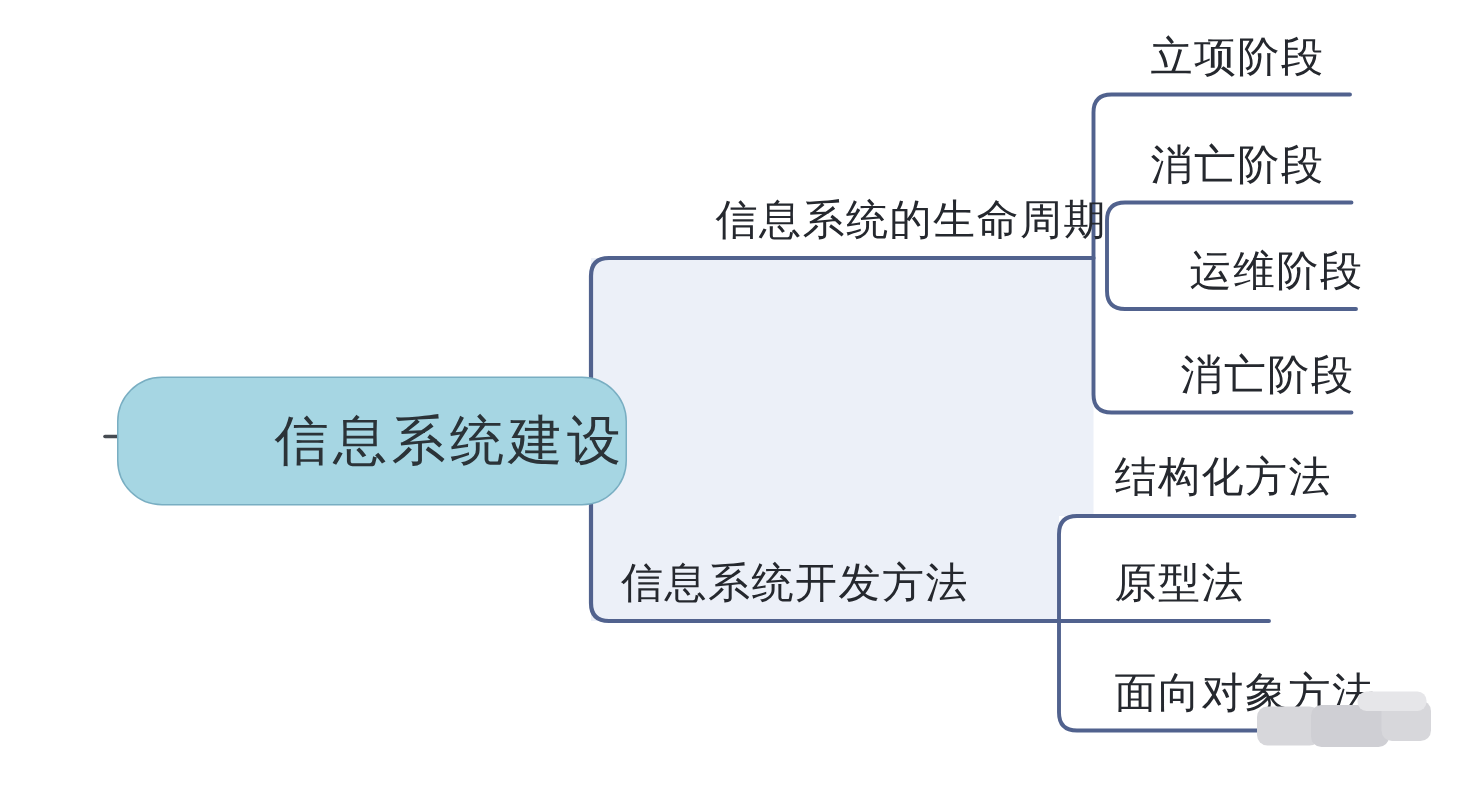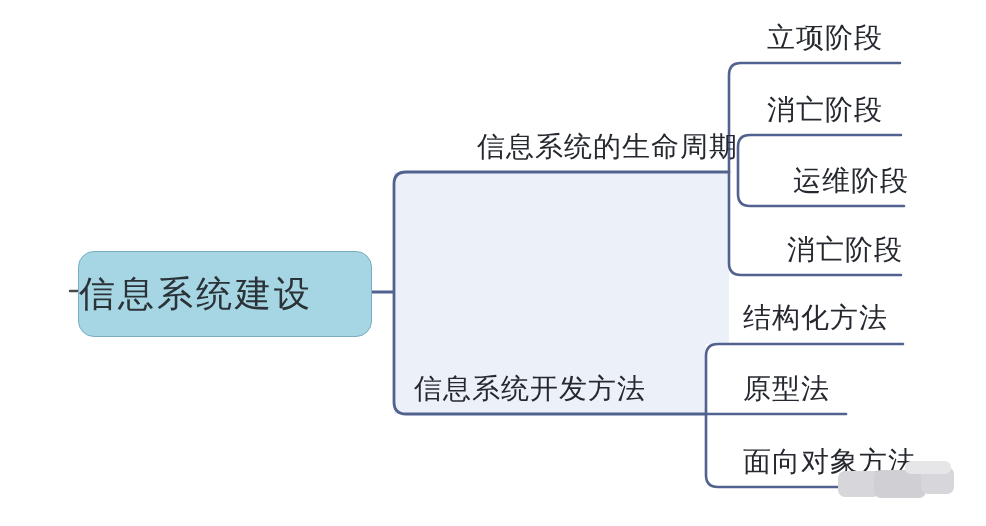--- a/index.html
+++ b/index.html
@@ -18,29 +18,29 @@
   .connector-svg {
     position: absolute;
     left: 0;
     top: 0;
     z-index: 1;
   }
   .root-node {
     position: absolute;
     left: 78px;
     top: 251px;
-    width: 294px;
+    width: 340px;
     height: 86px;
-    border-radius: 16px;
+    border-radius: 30px;
     background: var(--root-fill);
     border: 1px solid var(--root-border);
     box-sizing: border-box;
     display: flex;
     align-items: center;
-    justify-content: flex-start;
+    justify-content: flex-end;
     z-index: 2;
   }
   .root-label {
     font-size: 36px;
     letter-spacing: 3px;
     color: var(--root-text);
     white-space: nowrap;
   }
   .topic-label {
     position: absolute;

